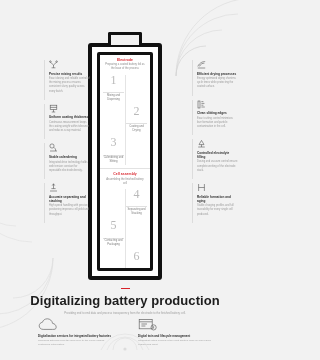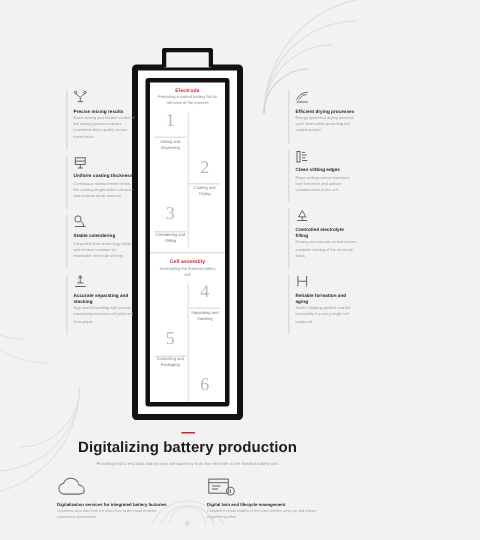--- a/index.html
+++ b/index.html
@@ -127,21 +127,21 @@
   
   .bottom {
     position:absolute; left:0; right:0; top:288px;
     text-align:center;
   }
   .dash {
     width:9px; height:1.4px; background:#d8222a;
     margin:0 auto 4px;
   }
   .main-title {
-    font-size:10px;
+    font-size:13px;
     font-weight:bold;
     color:#1d1d1d;
     letter-spacing:.05px;
   }
   .main-sub {
     font-size:2.8px;
     color:#a0a0a0;
     line-height:1.6;
     margin:3px auto 0;
     max-width:172px;

